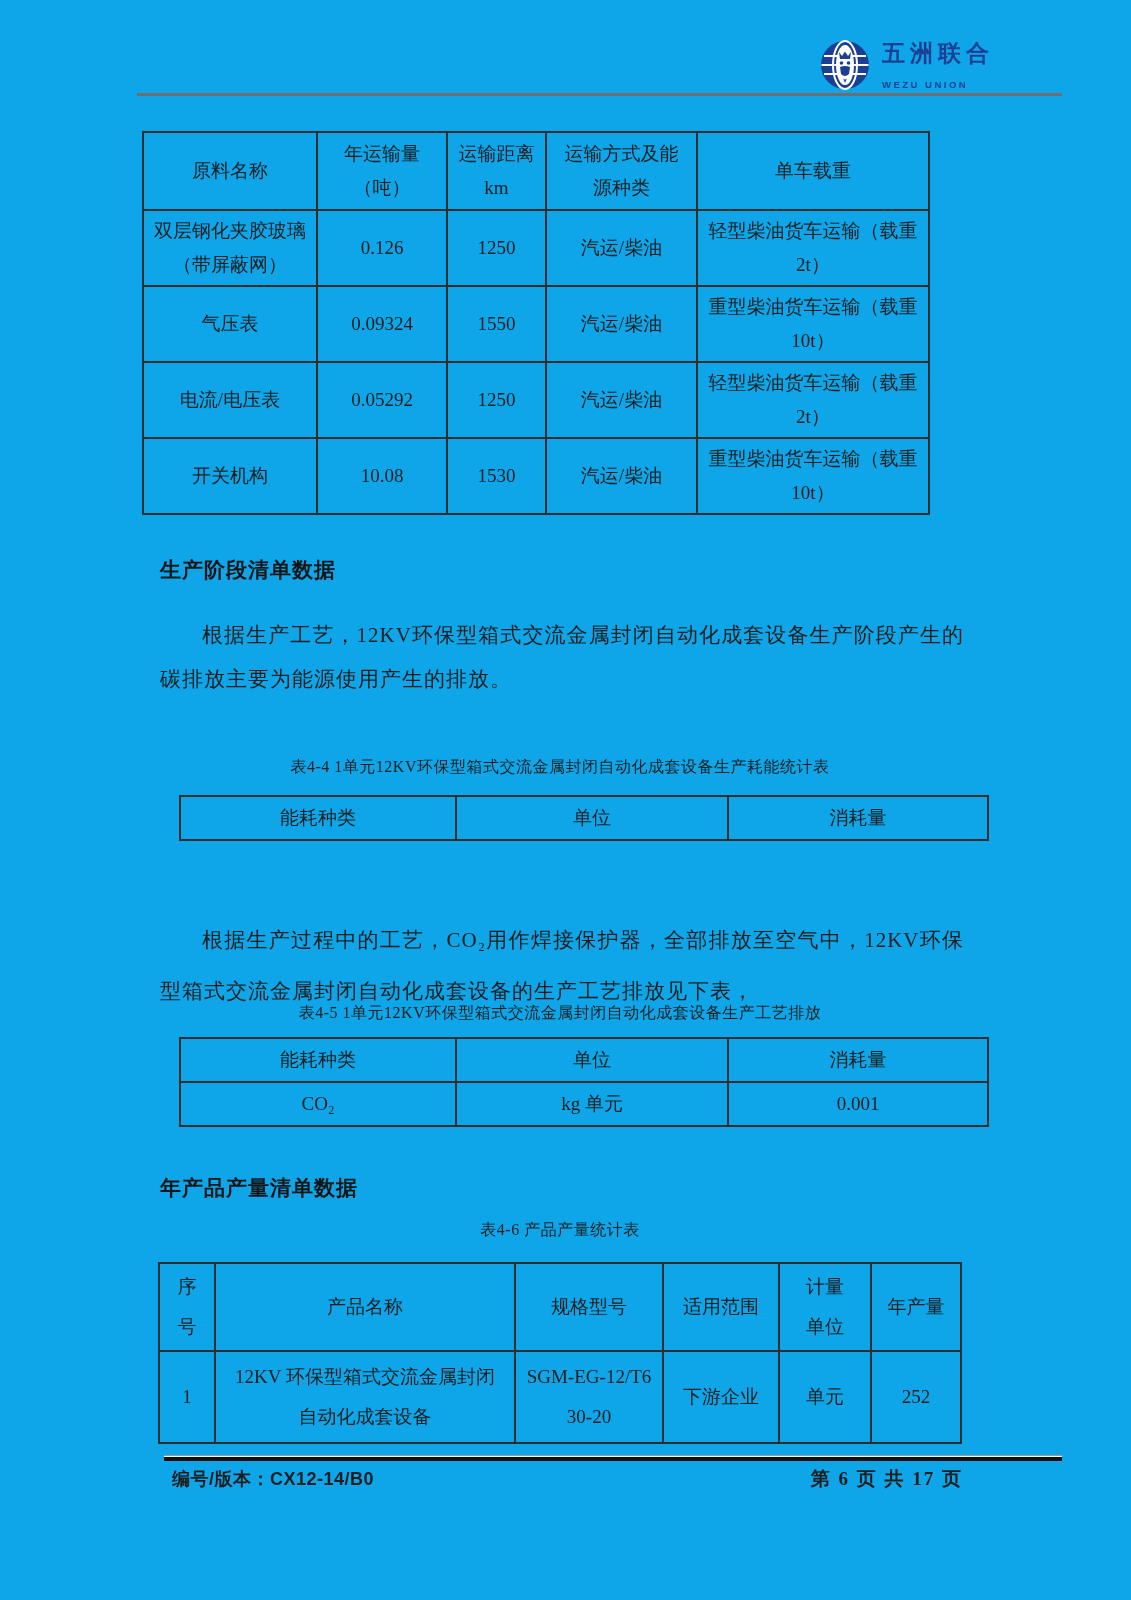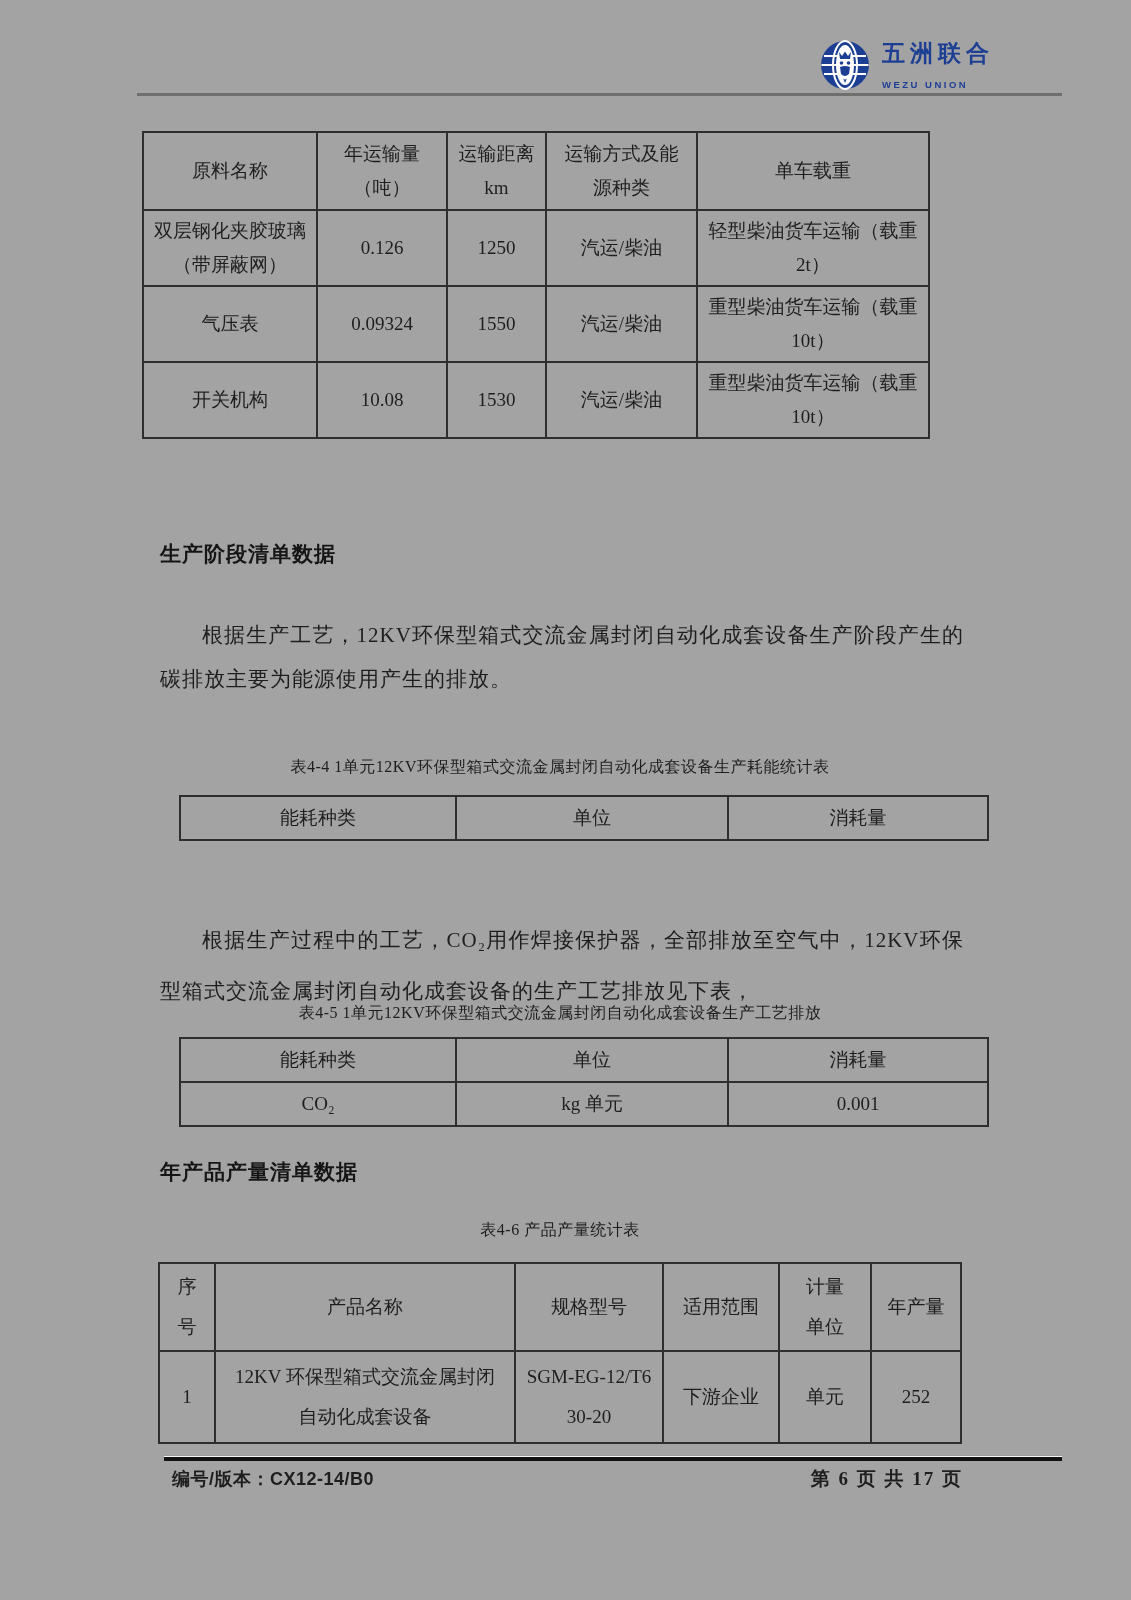--- a/index.html
+++ b/index.html
@@ -1,20 +1,20 @@
 <!DOCTYPE html>
 <html><head>
 <meta charset="utf-8">
 <style>
   html,body{margin:0;padding:0;background:#e9e9e9;}
   .page{
     position:relative;
     width:1131px;height:1600px;
     margin:0 auto;
-    background:#a3a3a3;
+    background:#0ea5e9;
     font-family:"Liberation Serif","DejaVu Serif",serif;
     color:#1e1e1e;
     overflow:hidden;
   }
   
   .logo{position:absolute;top:38px;left:818px;display:flex;align-items:center;gap:10px;}
   .logo-text{display:flex;flex-direction:column;align-items:flex-start;}
   .logo-cn{font-family:"Liberation Sans","DejaVu Sans",sans-serif;font-weight:bold;
     font-size:23px;letter-spacing:5px;color:#1c3f94;line-height:1.2;white-space:nowrap;}
   .logo-en{font-family:"Liberation Sans","DejaVu Sans",sans-serif;font-weight:bold;
@@ -29,21 +29,21 @@
 
   
   .tbl-transport{position:absolute;top:131px;left:142px;width:786px;padding-left:39px;}
   .tbl-transport .hrow td{height:70px;}
   .tbl-transport .r0 td{height:66px;}
   .tbl-transport .r1 td,.tbl-transport .r2 td,.tbl-transport .r3 td,.tbl-transport .r4 td{height:56px;}
 
   
   .sec-heading{position:absolute;left:160px;
     font-family:"Liberation Sans","DejaVu Sans",sans-serif;
-    font-weight:bold;font-size:21px;color:#151515;letter-spacing:1px;}
+    font-weight:bold;font-size:21px;color:#151515;letter-spacing:1px;margin-top:16px;}
   .heading-1{top:540px;}
   .heading-2{top:1158px;}
   .para{position:absolute;left:160px;width:804px;font-size:21px;
     line-height:44px;text-indent:2em;text-align:justify;letter-spacing:1px;}
   .para-1{top:592px;}
   .para-2{top:692px;}
   .para-3{top:894px;line-height:51px;}
   .caption{position:absolute;left:155px;width:810px;text-align:center;
     font-size:16px;letter-spacing:0.5px;}
   .caption-44{top:757px;}
@@ -127,20 +127,27 @@
       <td>汽运/柴油</td>
       <td>轻型柴油货车运输（载重2t）</td>
     </tr>
     <tr class="r1">
       <td>气压表</td>
       <td>0.09324</td>
       <td>1550</td>
       <td>汽运/柴油</td>
       <td>重型柴油货车运输（载重10t）</td>
     </tr>
+    <tr class="r2">
+      <td>电流/电压表</td>
+      <td>0.05292</td>
+      <td>1250</td>
+      <td>汽运/柴油</td>
+      <td>轻型柴油货车运输（载重2t）</td>
+    </tr>
     <tr class="r4">
       <td>开关机构</td>
       <td>10.08</td>
       <td>1530</td>
       <td>汽运/柴油</td>
       <td>重型柴油货车运输（载重10t）</td>
     </tr>
   </tbody>
     </table>
 

